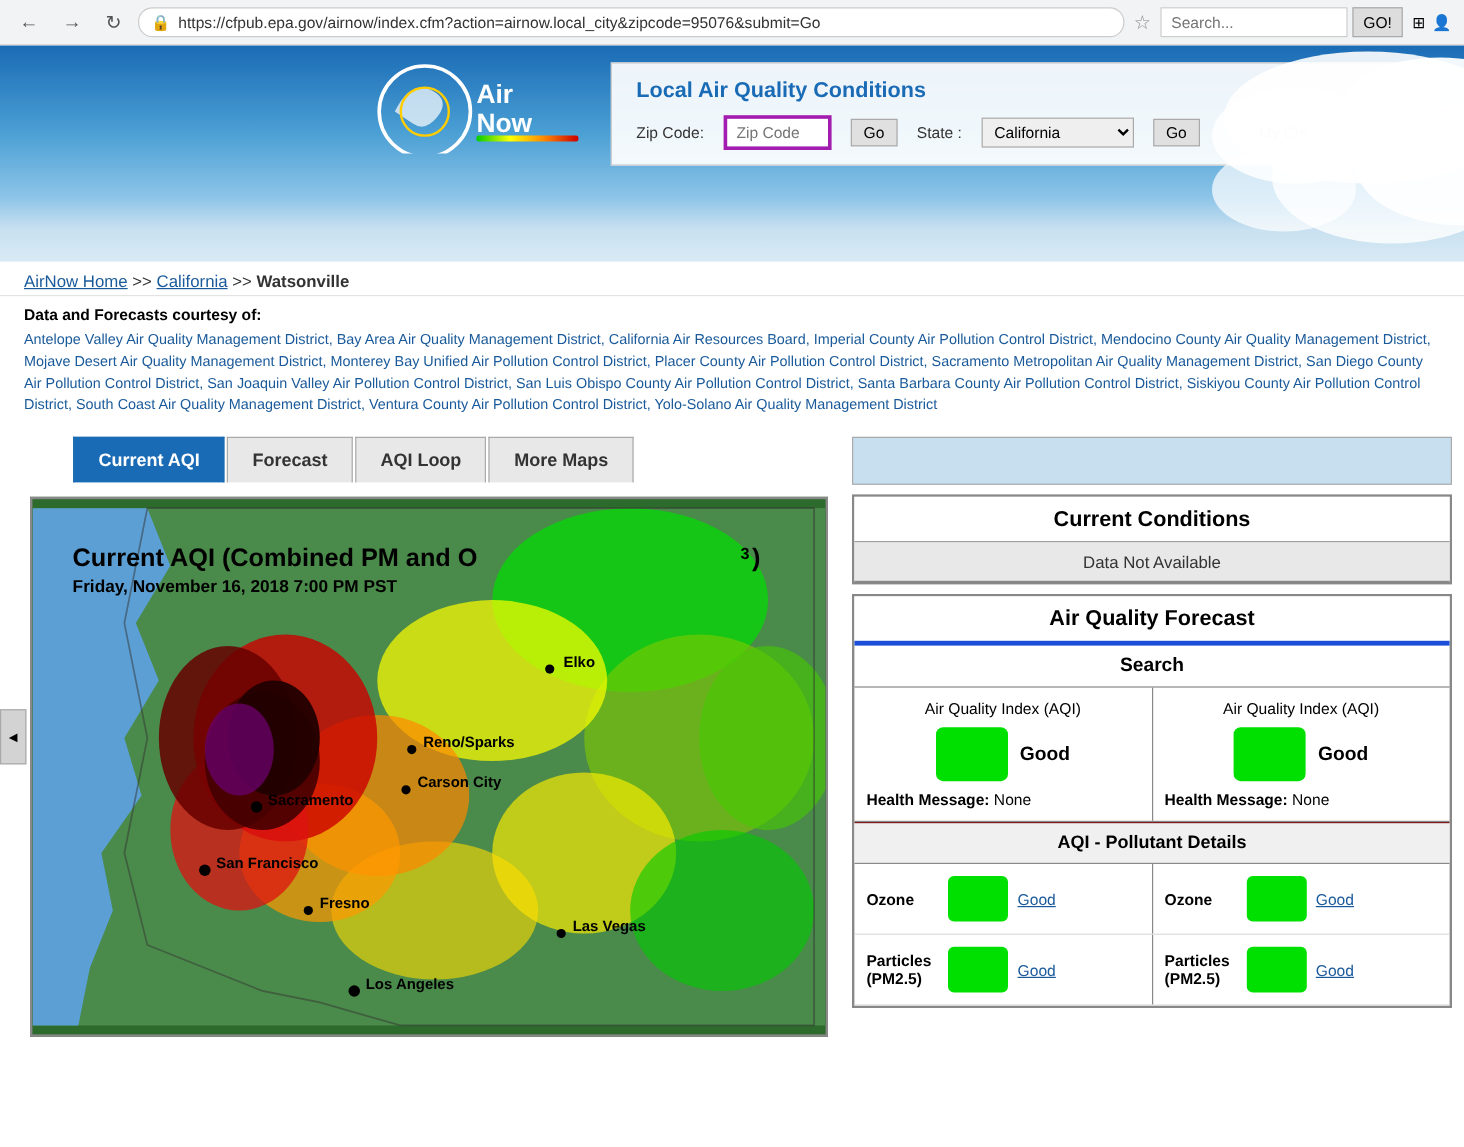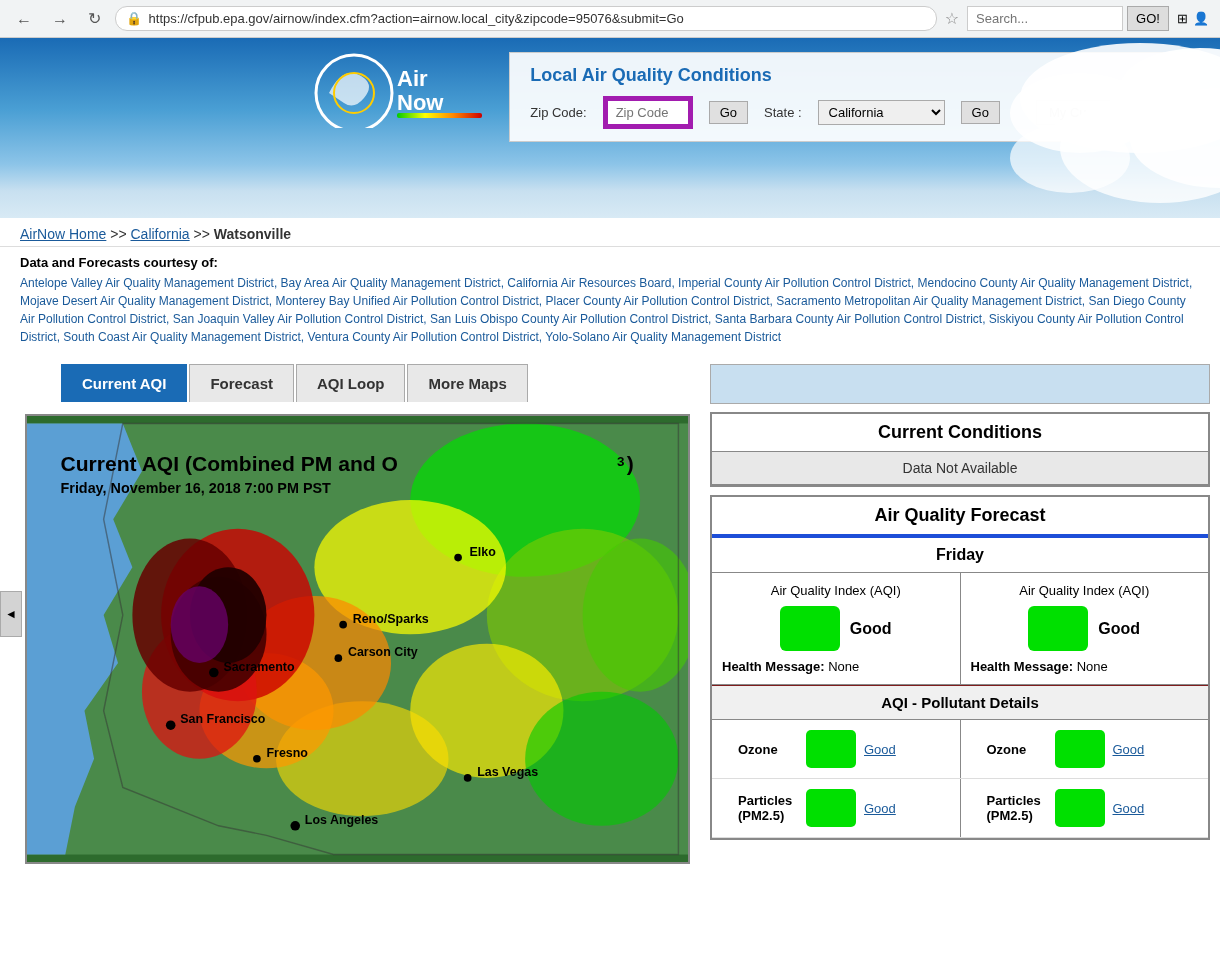--- a/index.html
+++ b/index.html
@@ -90,21 +90,21 @@
       color: #1a6bb5;
       margin-bottom: 10px;
     }
     .local-aq-row {
       display: flex;
       align-items: center;
       gap: 16px;
     }
     .aq-label { color: #333; font-size: 13px; }
     .aq-input {
-      border: 5px solid #a21caf;
+      border: 3px solid #a21caf;
       padding: 4px 8px;
       font-size: 13px;
       width: 90px;
     }
     .aq-go-btn {
       background: #e0e0e0;
       border: 1px solid #aaa;
       padding: 3px 10px;
       cursor: pointer;
       font-size: 13px;
@@ -338,21 +338,21 @@
     }
     .pollutant-cell {
       flex: 1;
       padding: 10px;
       border-right: 1px solid #888;
       display: flex;
       align-items: center;
       gap: 8px;
     }
     .pollutant-cell:last-child { border-right: none; }
-    .pollutant-name { font-size: 13px; font-weight: bold; min-width: 60px; margin-left: 16px; }
+    .pollutant-name { font-size: 13px; font-weight: bold; min-width: 60px; }
     .good-link { color: #1a5a9a; text-decoration: underline; font-size: 13px; cursor: pointer; }
 
     
     .scroll-arrow {
       position: absolute;
       left: 0;
       top: 50%;
       transform: translateY(-50%);
       background: rgba(200,200,200,0.8);
       border: 1px solid #aaa;
@@ -557,21 +557,21 @@
 
     <div class="conditions-box">
       <div class="conditions-header">Current Conditions</div>
       <div class="conditions-unavailable">Data Not Available</div>
     </div>
 
     <div class="forecast-box">
       <div class="forecast-header">Air Quality Forecast</div>
 
       <div class="forecast-columns">
-        <div class="forecast-col">Friday</div>
+        <div class="forecast-col">Search</div>
       </div>
 
       <div class="forecast-data">
 
         <div class="forecast-cell">
           <div class="forecast-cell-label">Air Quality Index (AQI)</div>
           <div class="aqi-indicator">
             <div class="green-box"></div>
             <span class="aqi-label">Good</span>
           </div>

